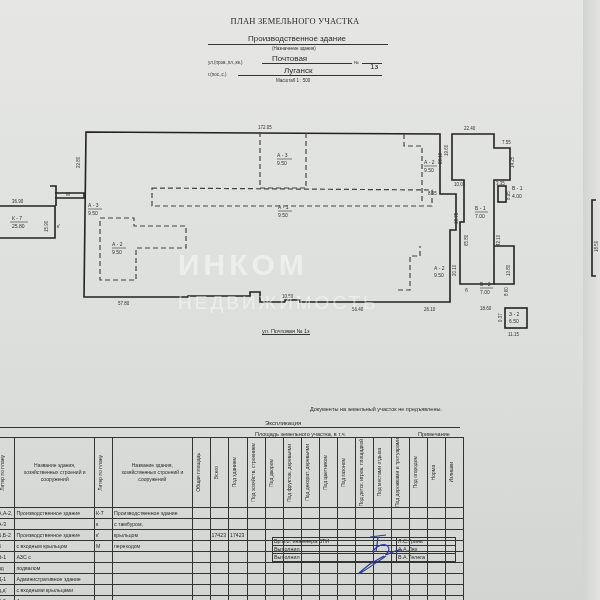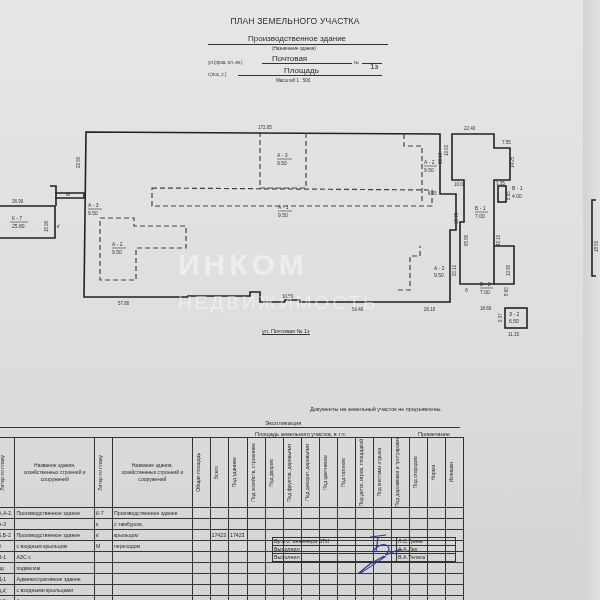--- a/index.html
+++ b/index.html
@@ -1,20 +1,20 @@
 <!DOCTYPE html>
 <html><head>
 <meta charset="utf-8">
 <style>
   html,body{margin:0;padding:0;}
   body{width:600px;height:600px;overflow:hidden;background:#d9dbd8;font-family:"Liberation Sans",sans-serif;color:#2a2a2e;position:relative;}
   .paper{position:absolute;left:0;top:0;width:600px;height:600px;background:linear-gradient(180deg,#e6e7e4 0%,#dcdedb 60%,#d3d5d2 100%);}
   .fold{position:absolute;left:583px;top:0;width:17px;height:600px;background:linear-gradient(90deg,#d2d4d1,#e2e3e0);}
   .t{position:absolute;white-space:nowrap;}
-  .title{left:0;width:590px;top:16px;text-align:center;font-size:8.5px;letter-spacing:.2px;}
+  .title{left:0;width:590px;top:16px;text-align:center;font-size:8.5px;letter-spacing:.2px;font-family:Liberation Serif, serif;}
   .line{position:absolute;border-bottom:1px solid #333;}
   .small{font-size:4.5px;color:#333;}
   .hand{font-size:8px;}
   svg{position:absolute;left:0;top:0;}
   .dim{font-size:4.5px;fill:#333;font-family:"Liberation Sans",sans-serif;}
   .lbl{font-size:5px;fill:#333;font-family:"Liberation Sans",sans-serif;}
   .wall{fill:none;stroke:#222;stroke-width:1.6;}
   .dash{fill:none;stroke:#444;stroke-width:1.2;stroke-dasharray:5 3;}
   .watermark{position:absolute;left:178px;top:248px;font-size:30px;font-weight:bold;color:rgba(255,255,255,.45);letter-spacing:4px;}
   .watermark2{position:absolute;left:178px;top:292px;font-size:19px;color:rgba(255,255,255,.45);letter-spacing:3px;}
@@ -33,21 +33,21 @@
 <div class="t hand" style="left:248px;top:34px;">Производственное здание</div>
 <div class="line" style="left:208px;top:44px;width:180px;"></div>
 <div class="t small" style="left:272px;top:46px;">(Назначение здания)</div>
 <div class="t small" style="left:208px;top:60px;">ул.(пров.,пл.,кв.)</div>
 <div class="t hand" style="left:272px;top:54px;">Почтовая</div>
 <div class="line" style="left:262px;top:63px;width:90px;"></div>
 <div class="t small" style="left:354px;top:60px;">№</div>
 <div class="t hand" style="left:370px;top:62px;">1з</div>
 <div class="line" style="left:362px;top:63px;width:20px;"></div>
 <div class="t small" style="left:208px;top:72px;">г.(пос.,с.)</div>
-<div class="t hand" style="left:284px;top:66px;">Площадь</div>
+<div class="t hand" style="left:284px;top:66px;">Луганск</div>
 <div class="line" style="left:238px;top:75px;width:144px;"></div>
 <div class="t small" style="left:276px;top:78px;">Масштаб 1 : 500</div>
 
 <svg width="600" height="360">
 
   <path class="wall" d="M86,132 L440,134 L440,194 L456,194 L456,230 L450,230 L450,302 L300,302 L300,300 L285,300 L285,302 L260,302 L260,292 L250,292 L250,296 L188,296 L188,297 L84,297 Z"></path>
 
   <path class="dash" d="M152,188 L432,190 L432,206 L152,206 Z"></path>
   <path class="dash" d="M100,218 L134,218 L134,226 L186,226 L186,248 L136,248 L136,280 L100,280 Z"></path>
   <path class="dash" d="M260,132 L260,188 L306,188 L306,132"></path>

